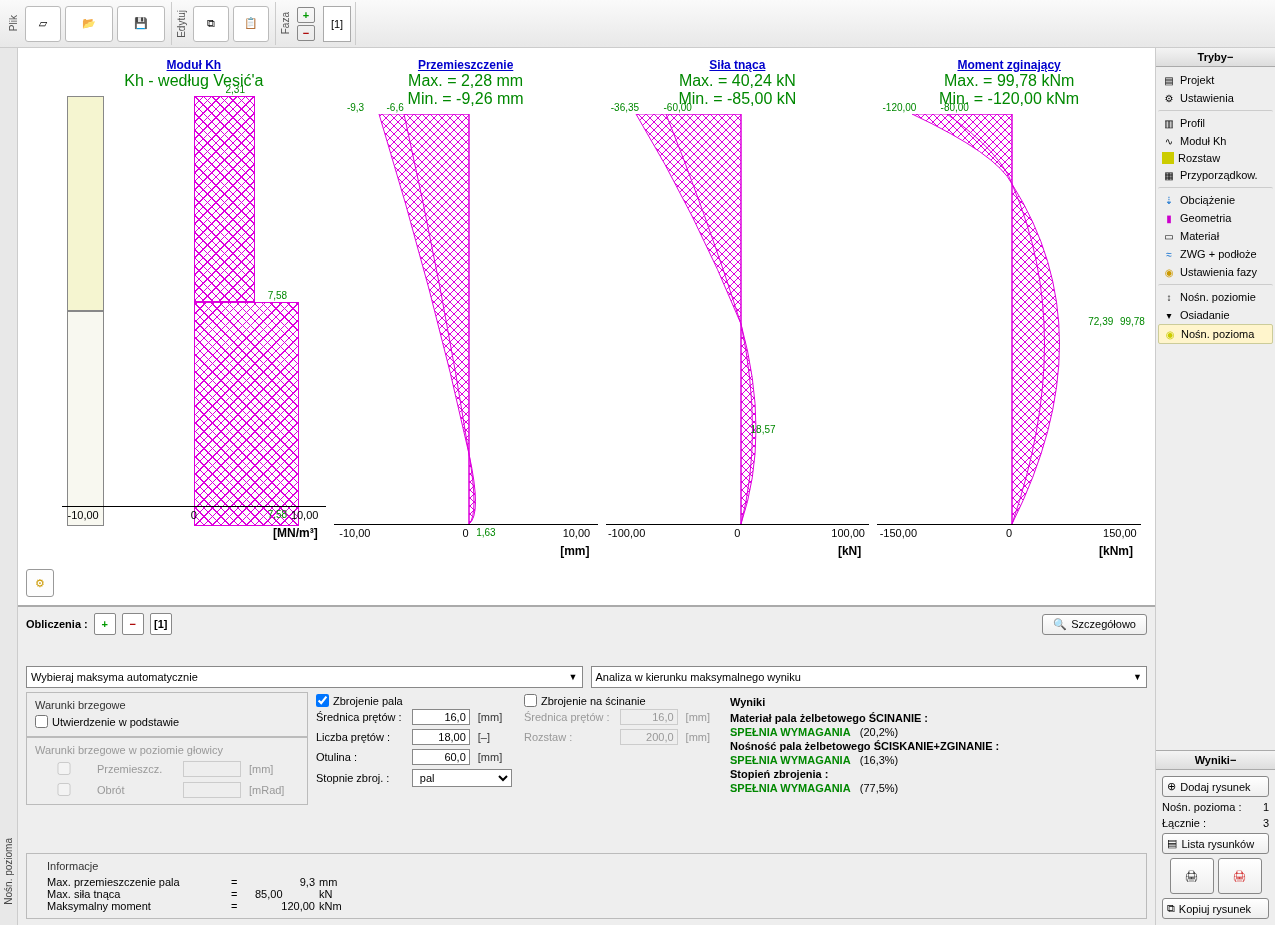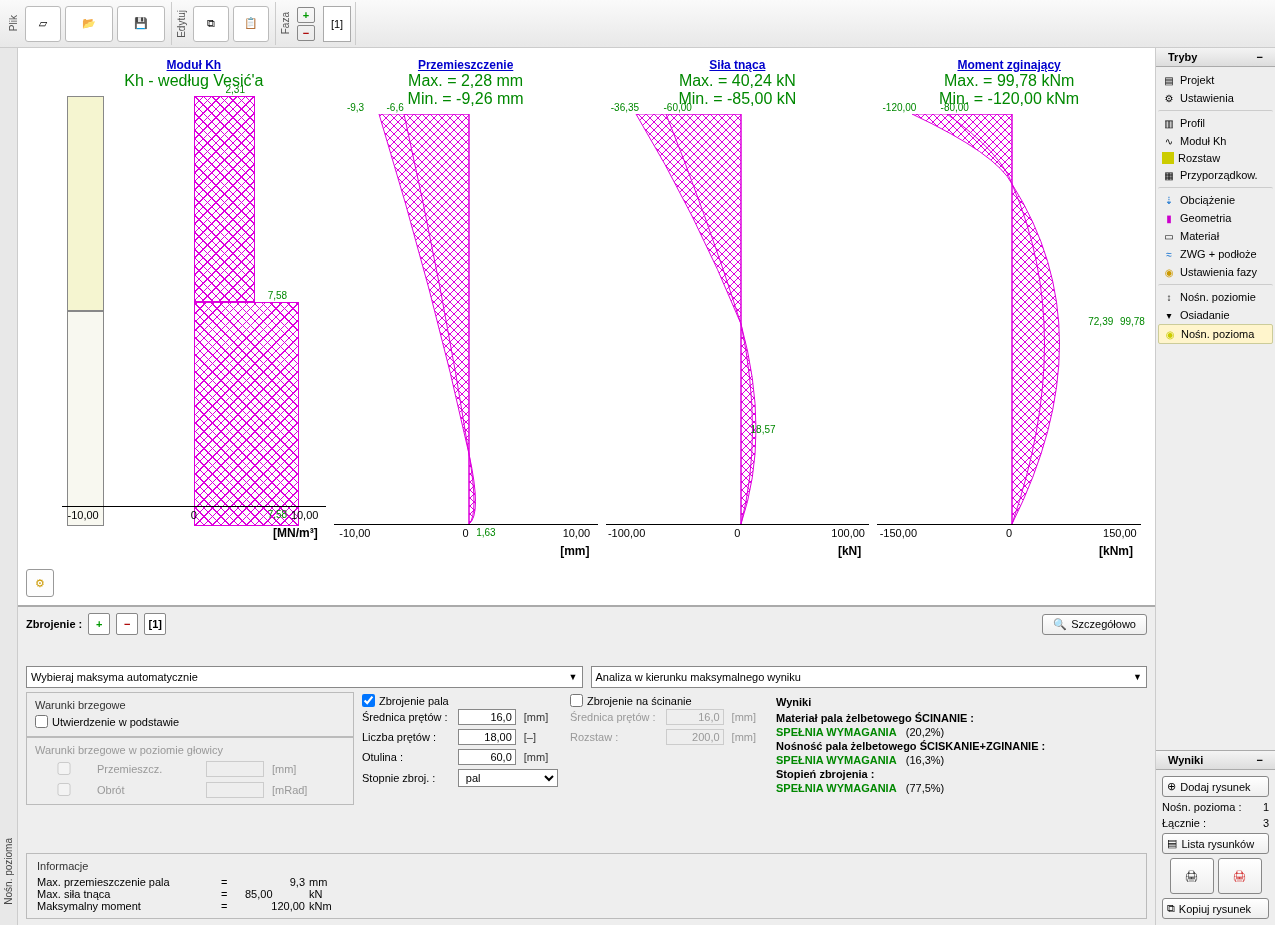--- a/index.html
+++ b/index.html
@@ -59,26 +59,26 @@
 .param-grid { display: grid; grid-template-columns: auto 60px auto; gap: 4px 6px; align-items: center; }
 .param-grid input { width: 58px; text-align: right; padding: 1px 3px; border: 1px solid #888; }
 .param-grid input:disabled { background: #eee; color: #999; border-color: #ccc; }
 .param-grid .unit { color: #333; }
 .param-grid .dim { color: #999; }
 .sel { width: 100px; border: 1px solid #888; padding: 1px 3px; background: #fff; }
 .wyniki { flex: 1; padding: 4px 8px; }
 .wyniki-title { font-weight: bold; margin-bottom: 4px; }
 .wyniki-line { margin: 2px 0; }
 .ok { color: #080; font-weight: bold; }
-.info-box { border: 1px solid #bbb; background: #eee; padding: 6px 10px; }
+.info-box { border: 1px solid #bbb; background: #eee; padding: 6px 20px; }
 .info-title { font-weight: bold; margin-bottom: 4px; }
 .info-grid { display: grid; grid-template-columns: 180px 20px 60px 40px; gap: 0 4px; }
 
 
-.panel-head { background: linear-gradient(#f4f4f4,#ddd); border-bottom: 1px solid #aaa; padding: 3px 12px; font-weight: bold; display: flex; justify-content: space-between; align-items: center; }
+.panel-head { background: linear-gradient(#f4f4f4,#ddd); border-bottom: 1px solid #aaa; padding: 3px 12px; font-weight: bold; display: flex; justify-content: center; align-items: center; }
 .panel-head .min { cursor: pointer; font-weight: bold; }
 .tree { padding: 4px 2px; flex: 1; overflow: auto; }
 .tree-item { display: flex; align-items: center; gap: 4px; padding: 2px 4px; cursor: pointer; border-radius: 2px; }
 .tree-item.sep { border-top: 1px solid #ccc; margin-top: 3px; padding-top: 5px; }
 .tree-item.active { background: #fff5cc; border: 1px solid #cc9; }
 .tree-icon { width: 14px; height: 14px; display: inline-flex; align-items: center; justify-content: center; font-size: 10px; }
 .results-panel { border-top: 1px solid #aaa; }
 .res-body { padding: 4px 6px; }
 .res-btn { width: 100%; padding: 3px 4px; margin: 2px 0; border: 1px solid #888; background: linear-gradient(#fff,#eee); border-radius: 3px; cursor: pointer; text-align: left; display: flex; align-items: center; gap: 4px; }
 .res-line { display: flex; justify-content: space-between; padding: 2px 0; }
@@ -218,42 +218,42 @@
             <span class="tick-label" style="left:50%">0</span>
             <span class="tick-label" style="left:92%">150,00</span>
           </div>
         </div>
         <div class="axis-unit">[kNm]</div>
       </div>
     </div>
 
     <div class="bottom">
       <div class="bottom-head">
-        <span class="lbl">Zbrojenie :</span>
+        <span class="lbl">Obliczenia :</span>
         <div class="sq-btn plus">+</div>
         <div class="sq-btn minus">−</div>
         <div class="sq-btn">[1]</div>
         <div class="detail-btn">
           <span>🔍</span>
           <span>Szczegółowo</span>
         </div>
       </div>
       <div class="dd-row">
         <div class="dropdown">
           <span>Wybieraj maksyma automatycznie</span>
             <span class="arrow">▼</span>
         </div>
         <div class="dropdown">
           <span>Analiza w kierunku maksymalnego wyniku</span>
             <span class="arrow">▼</span>
         </div>
       </div>
 
       <div class="form-row">
-        <div style="width:328px">
+        <div style="width:282px">
           <div class="fieldset">
             <div class="fieldset-title">Warunki brzegowe</div>
             <label class="chk">
                 <input type="checkbox" style="">
                 <span>Utwierdzenie w podstawie</span>
               </label>
           </div>
           <div class="fieldset dim">
             <div class="fieldset-title">Warunki brzegowe w poziomie głowicy</div>
             <div class="param-grid">

